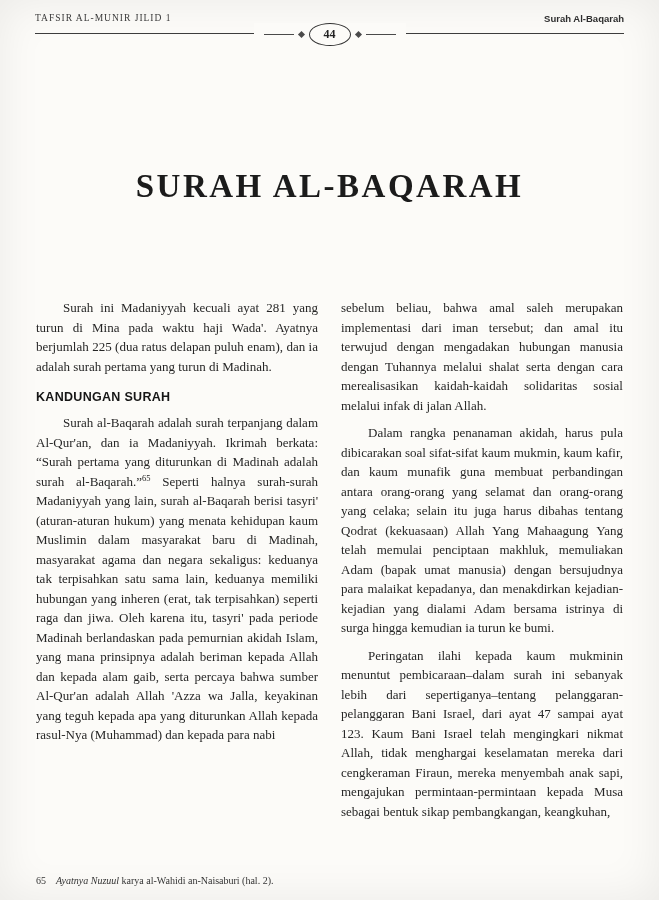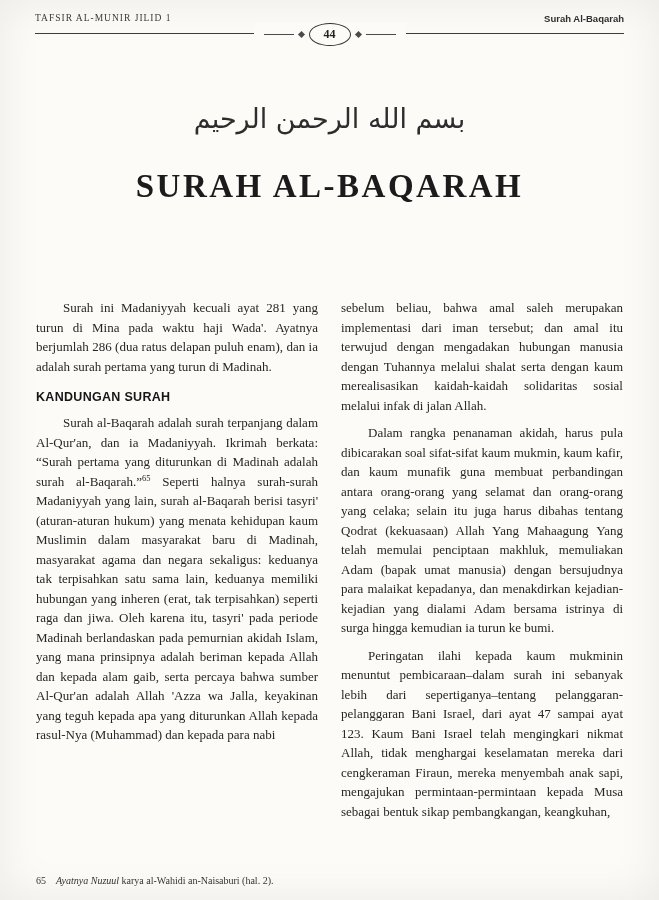--- a/index.html
+++ b/index.html
@@ -110,34 +110,33 @@
       <span class="orn-wing"></span>
       <span class="orn-dot"></span>
       <span class="orn-oval">
         <span class="orn-num">44</span>
       </span>
       <span class="orn-dot"></span>
       <span class="orn-wing"></span>
     </div>
   </header>
 
-  <div class="bismillah">بسم الله الرحمن الرحيم</div>
 
   <h1 class="title">SURAH AL-BAQARAH</h1>
 
   <main class="columns">
 
     <section class="col col-left">
-      <p class="indent">Surah ini Madaniyyah kecuali ayat 281 yang turun di Mina pada waktu haji Wada'. Ayatnya berjumlah 286 (dua ratus delapan puluh enam), dan ia adalah surah pertama yang turun di Madinah.</p>
+      <p class="indent">Surah ini Madaniyyah kecuali ayat 281 yang turun di Mina pada waktu haji Wada'. Ayatnya berjumlah 225 (dua ratus delapan puluh enam), dan ia adalah surah pertama yang turun di Madinah.</p>
       <h2 class="section-heading">KANDUNGAN SURAH</h2>
       <p class="indent"><span>Surah al-Baqarah adalah surah terpanjang dalam Al-Qur'an, dan ia Madaniyyah. Ikrimah berkata: “Surah pertama yang diturunkan di Madinah adalah surah al-Baqarah.”</span><sup class="fn-ref">65</sup><span> Seperti halnya surah-surah Madaniyyah yang lain, surah al-Baqarah berisi tasyri' (aturan-aturan hukum) yang menata kehidupan kaum Muslimin dalam masyarakat baru di Madinah, masyarakat agama dan negara sekaligus: keduanya tak terpisahkan satu sama lain, keduanya memiliki hubungan yang inheren (erat, tak terpisahkan) seperti raga dan jiwa. Oleh karena itu, tasyri' pada periode Madinah berlandaskan pada pemurnian akidah Islam, yang mana prinsipnya adalah beriman kepada Allah dan kepada alam gaib, serta percaya bahwa sumber Al-Qur'an adalah Allah 'Azza wa Jalla, keyakinan yang teguh kepada apa yang diturunkan Allah kepada rasul-Nya (Muhammad) dan kepada para nabi</span></p>
     </section>
 
     <section class="col col-right">
-      <p>sebelum beliau, bahwa amal saleh merupakan implementasi dari iman tersebut; dan amal itu terwujud dengan mengadakan hubungan manusia dengan Tuhannya melalui shalat serta dengan kaum merealisasikan kaidah-kaidah solidaritas sosial melalui infak di jalan Allah.</p>
+      <p>sebelum beliau, bahwa amal saleh merupakan implementasi dari iman tersebut; dan amal itu terwujud dengan mengadakan hubungan manusia dengan Tuhannya melalui shalat serta dengan cara merealisasikan kaidah-kaidah solidaritas sosial melalui infak di jalan Allah.</p>
       <p class="indent">Dalam rangka penanaman akidah, harus pula dibicarakan soal sifat-sifat kaum mukmin, kaum kafir, dan kaum munafik guna membuat perbandingan antara orang-orang yang selamat dan orang-orang yang celaka; selain itu juga harus dibahas tentang Qodrat (kekuasaan) Allah Yang Mahaagung Yang telah memulai penciptaan makhluk, memuliakan Adam (bapak umat manusia) dengan bersujudnya para malaikat kepadanya, dan menakdirkan kejadian-kejadian yang dialami Adam bersama istrinya di surga hingga kemudian ia turun ke bumi.</p>
       <p class="indent">Peringatan ilahi kepada kaum mukminin menuntut pembicaraan–dalam surah ini sebanyak lebih dari sepertiganya–tentang pelanggaran-pelanggaran Bani Israel, dari ayat 47 sampai ayat 123. Kaum Bani Israel telah mengingkari nikmat Allah, tidak menghargai keselamatan mereka dari cengkeraman Firaun, mereka menyembah anak sapi, mengajukan permintaan-permintaan kepada Musa sebagai bentuk sikap pembangkangan, keangkuhan,</p>
     </section>
 
     <div class="footnote">
       <span class="fn-num">65</span><span class="fn-title">Ayatnya Nuzuul</span><span class="fn-rest"> karya al-Wahidi an-Naisaburi (hal. 2).</span>
     </div>
 
   </main>
 

